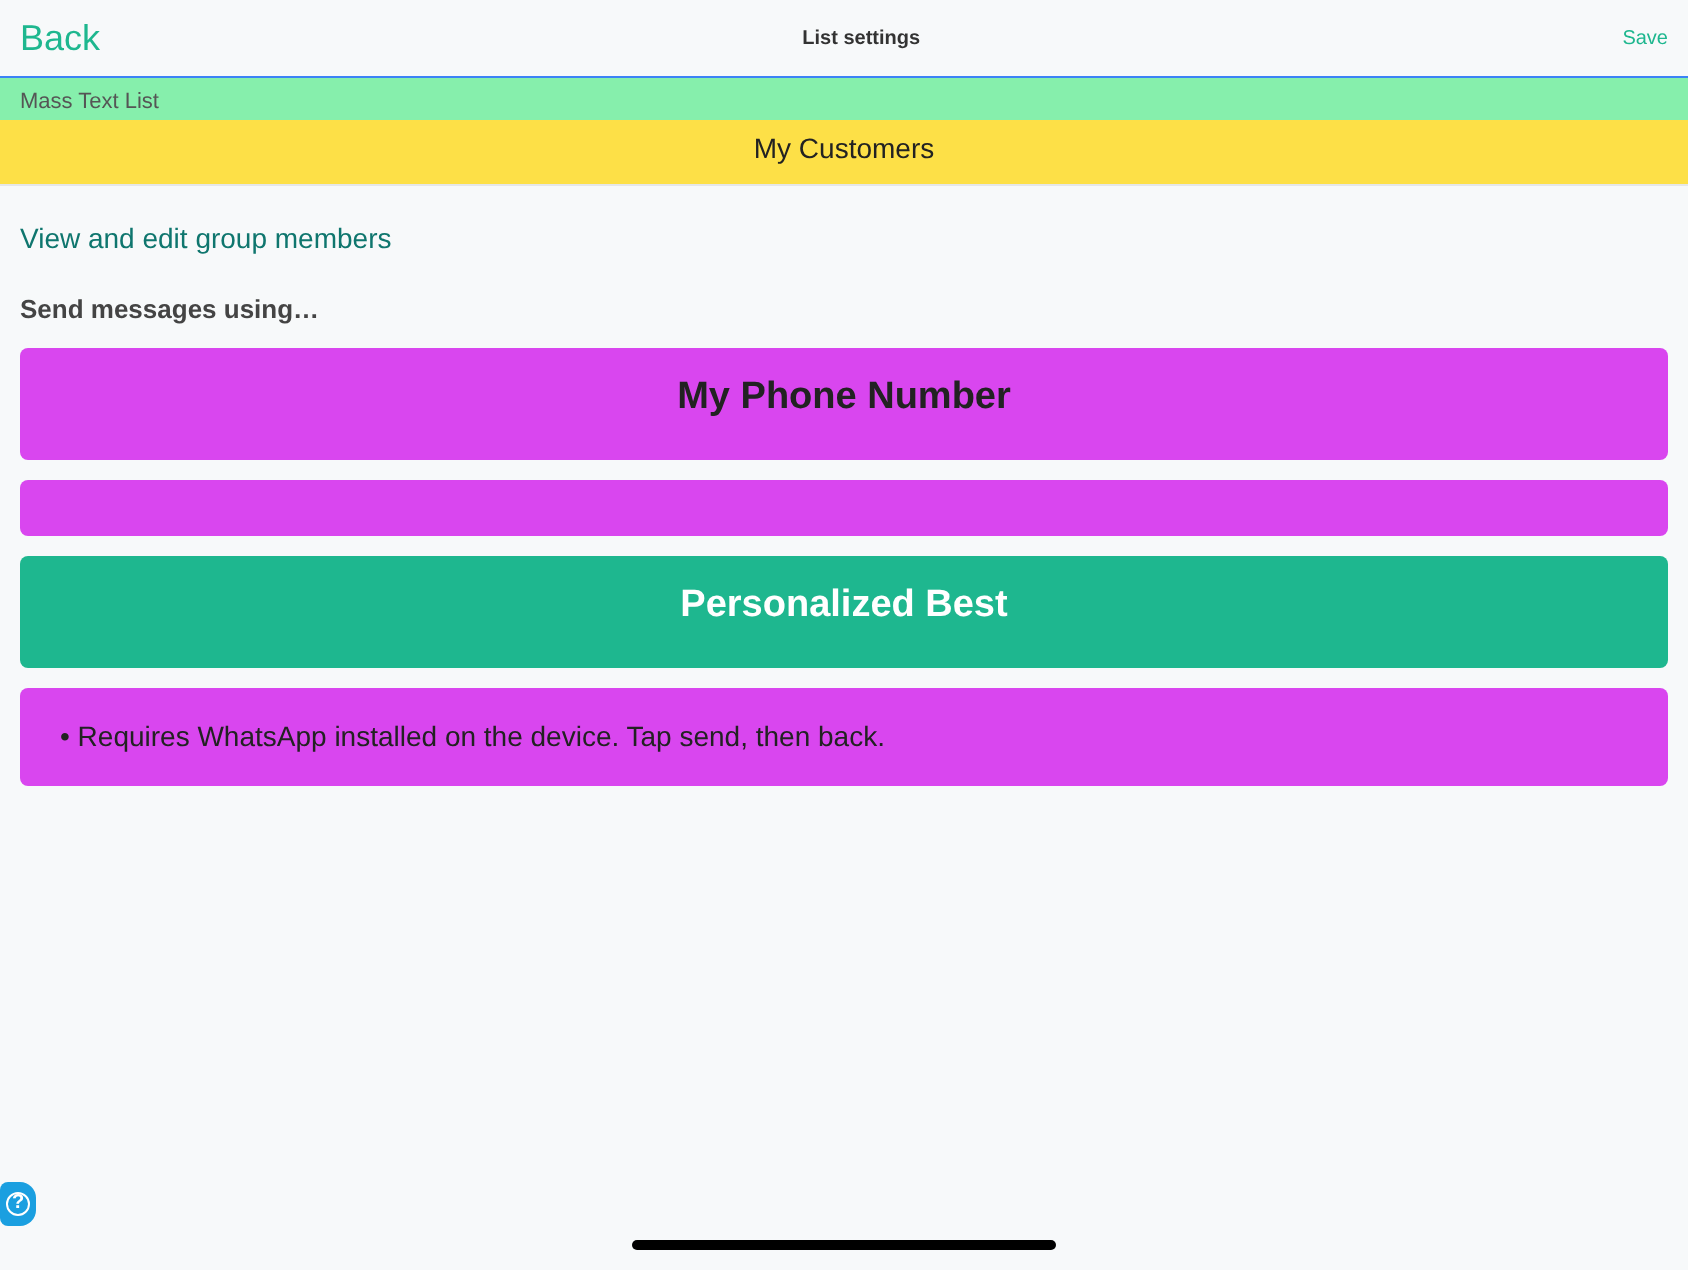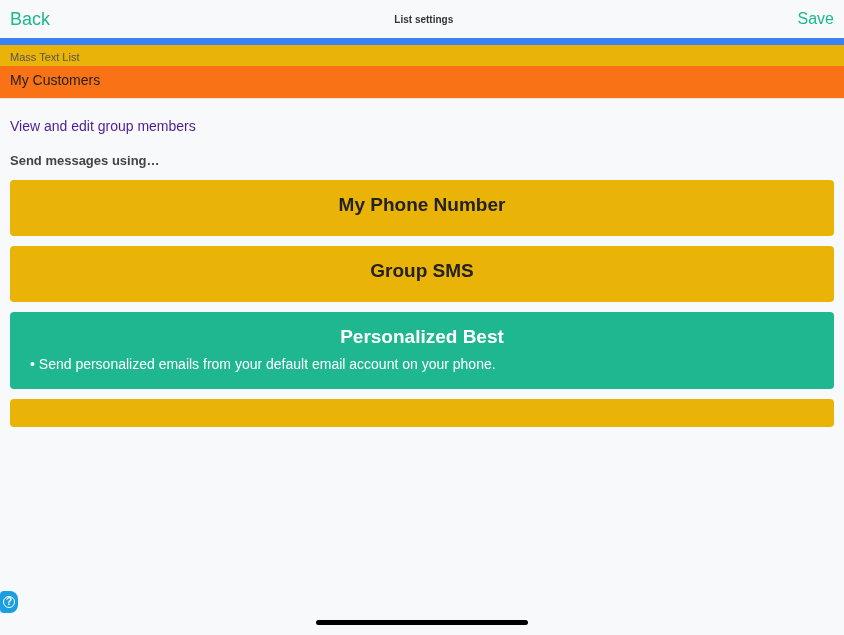--- a/index.html
+++ b/index.html
@@ -27,59 +27,60 @@
       font-size: 18px;
       cursor: pointer;
     }
     .header-title {
       color: #333;
       font-size: 10px;
       font-weight: 700;
     }
     .header-save {
       color: #1eb78f;
-      font-size: 16px;
+      font-size: 10px;
       cursor: pointer;
     }
     .field-label {
       color: #555;
       font-size: 11px;
       padding: 6px 10px 3px 10px;
-      background: #eab308;
-      border-top: 7px solid #3b82f6;
+      background: #86efac;
+      border-top: 1px solid #3b82f6;
     }
     .field-input {
       width: 100%;
-      background: #f97316;
+      background: #fde047;
       border: none;
       padding: 6px 10px 10px 10px;
       font-size: 14px;
       color: #222;
       outline: none;
       border-bottom: 1px solid #e5e7e8;
+      text-align: center;
     }
     .link-row {
       padding: 18px 10px 12px 10px;
     }
     .link-text {
-      color: #4c1d95;
+      color: #0f766e;
       font-size: 14px;
       cursor: pointer;
     }
     .section-label {
       color: #444;
       font-size: 13px;
       padding: 6px 10px 12px 10px;
       font-weight: bold;
     }
     .options-container {
       padding: 0 10px;
     }
     .option-card {
-      background: #eab308;
+      background: #d946ef;
       border-radius: 4px;
       margin-bottom: 10px;
       padding: 14px 18px 14px 18px;
       cursor: pointer;
     }
     .option-card.selected {
       background: #1eb78f;
       color: #fff;
     }
     .option-title {
@@ -162,29 +163,28 @@
 
 <div class="section-label">Send messages using…</div>
 
 <div class="options-container">
 
   <div class="option-card">
     <div class="option-title">My Phone Number</div>
   </div>
 
   <div class="option-card">
-    <div class="option-title">Group SMS</div>
   </div>
 
   <div class="option-card selected">
     <div class="option-title">Personalized Best</div>
-    <div class="option-desc bullet">Send personalized emails from your default email account on your phone.</div>
   </div>
 
   <div class="option-card">
+    <div class="option-desc bullet">Requires WhatsApp installed on the device. Tap send, then back.</div>
   </div>
 
 </div>
 
 <div class="help-badge">
   <span>?</span>
 </div>
 
 <div class="home-indicator"></div>
 

